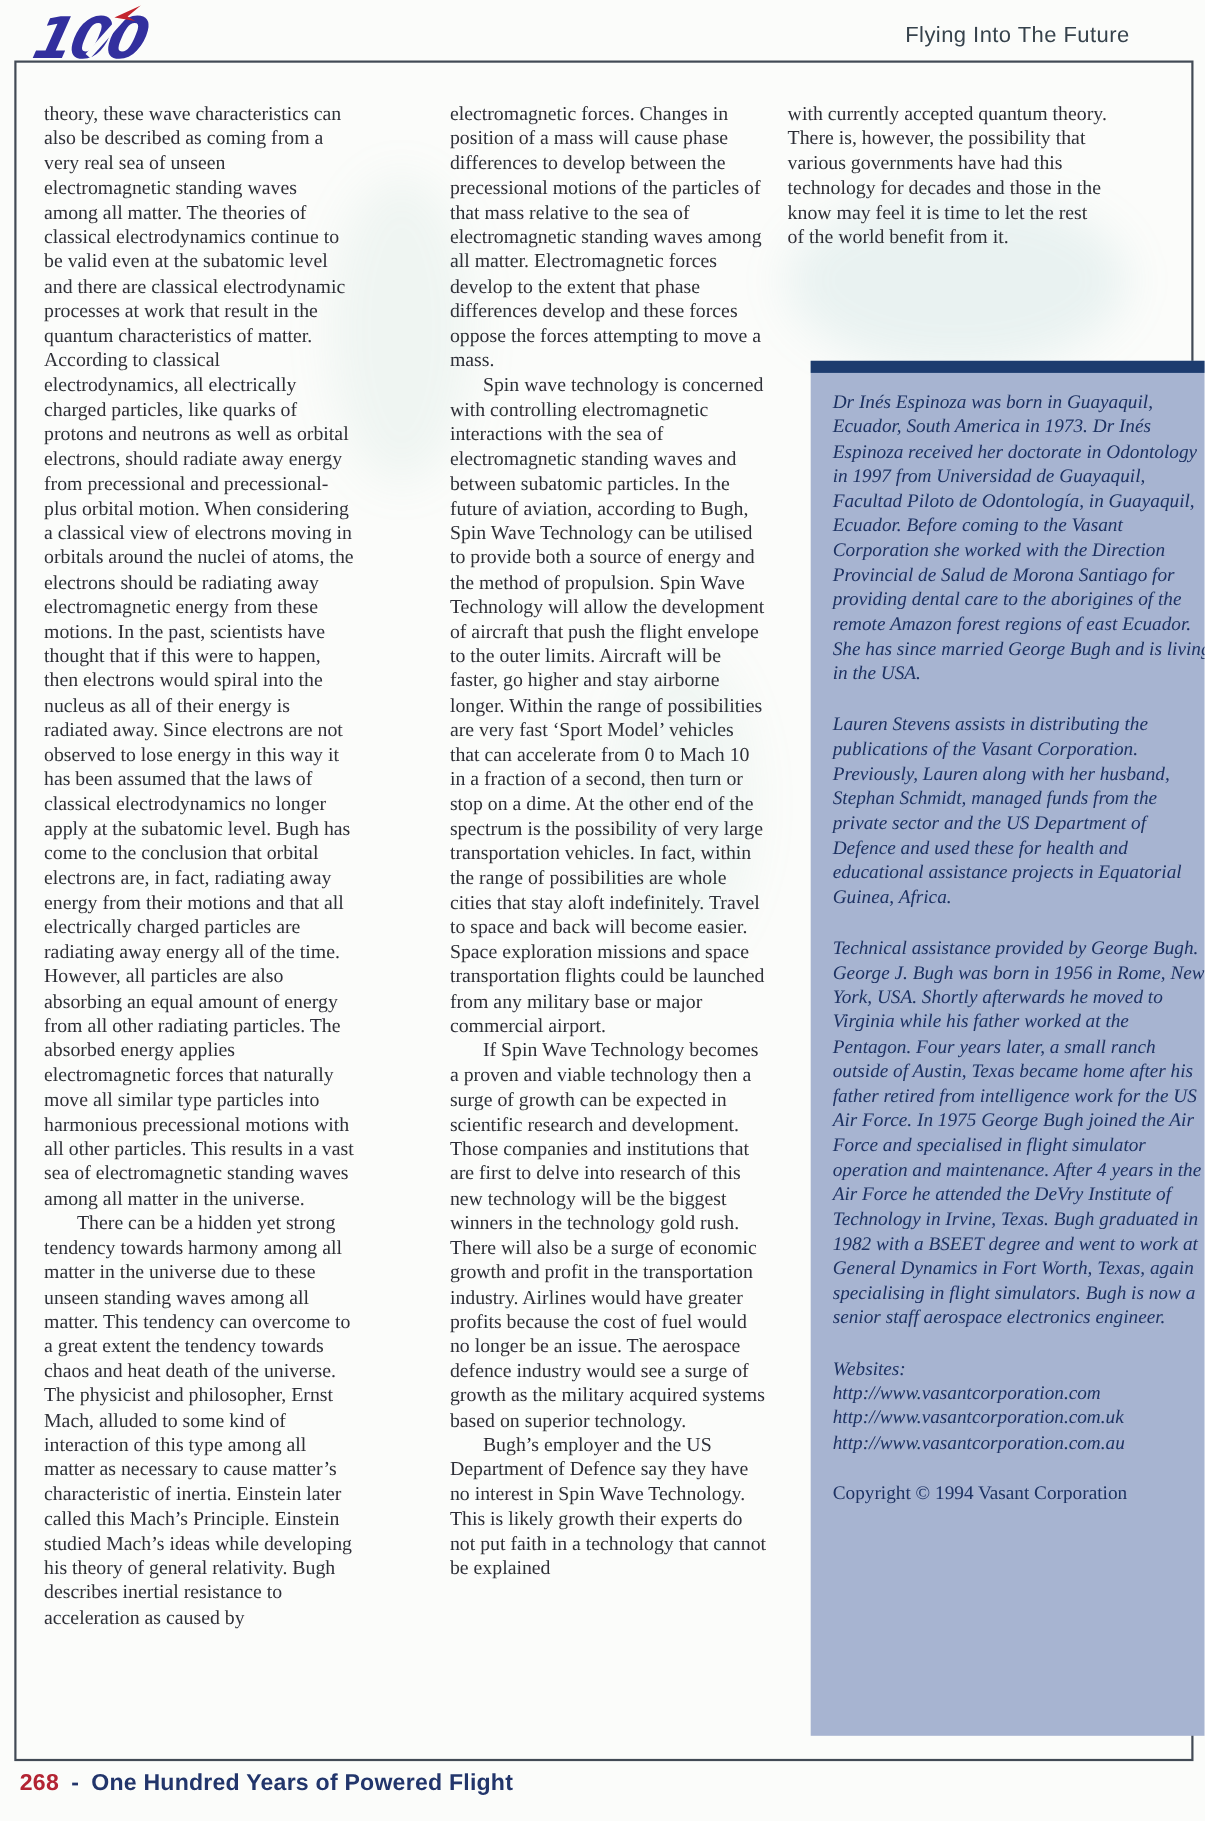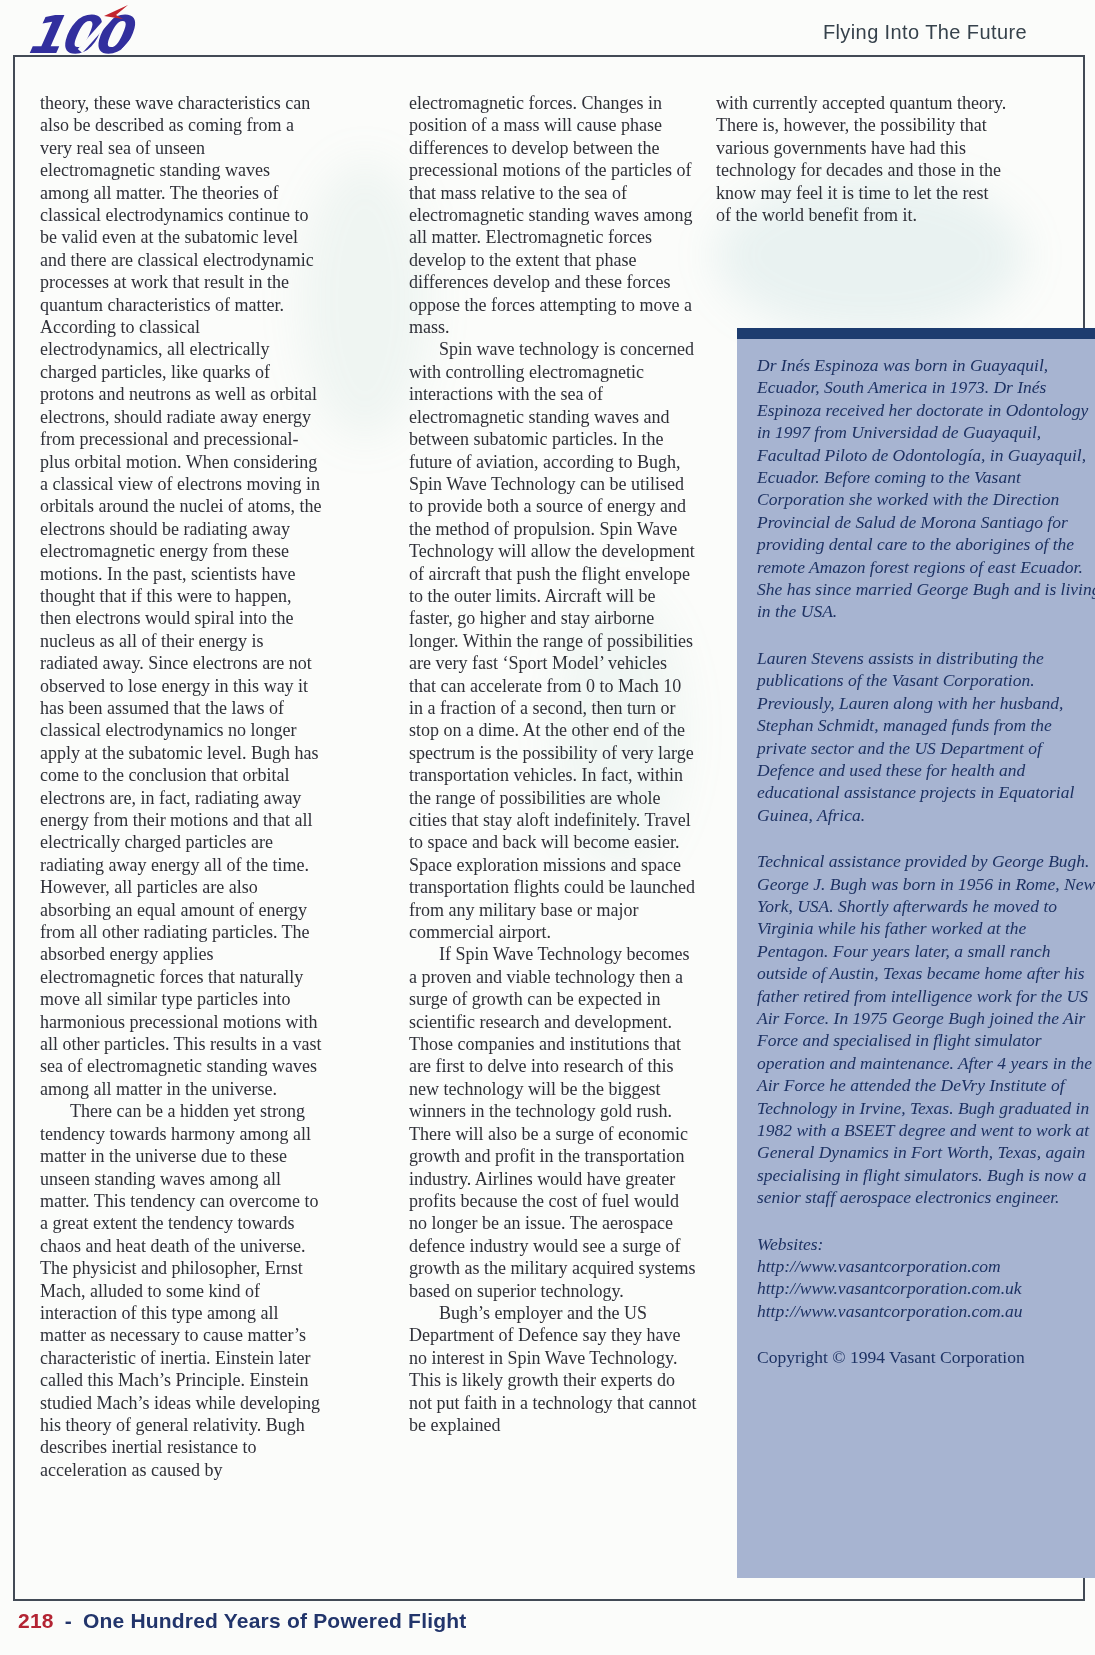--- a/index.html
+++ b/index.html
@@ -167,16 +167,16 @@
 George J. Bugh was born in 1956 in Rome, New York, USA. Shortly afterwards he moved to Virginia while his father worked at the Pentagon. Four years later, a small ranch outside of Austin, Texas became home after his father retired from intelligence work for the US Air Force. In 1975 George Bugh joined the Air Force and specialised in flight simulator operation and maintenance. After 4 years in the Air Force he attended the DeVry Institute of Technology in Irvine, Texas. Bugh graduated in 1982 with a BSEET degree and went to work at General Dynamics in Fort Worth, Texas, again specialising in flight simulators. Bugh is now a senior staff aerospace electronics engineer.</p>
       <p>Websites:
 http://www.vasantcorporation.com
 http://www.vasantcorporation.com.uk
 http://www.vasantcorporation.com.au</p>
       <p>Copyright © 1994 Vasant Corporation</p>
     </div>
 </div>
 
 <div class="footer">
-  <span class="page-num">218</span>
+  <span class="page-num">268</span>
   <span class="sep">-</span>
   <span class="book-title">One Hundred Years of Powered Flight</span>
 </div>
 
 </body></html>

